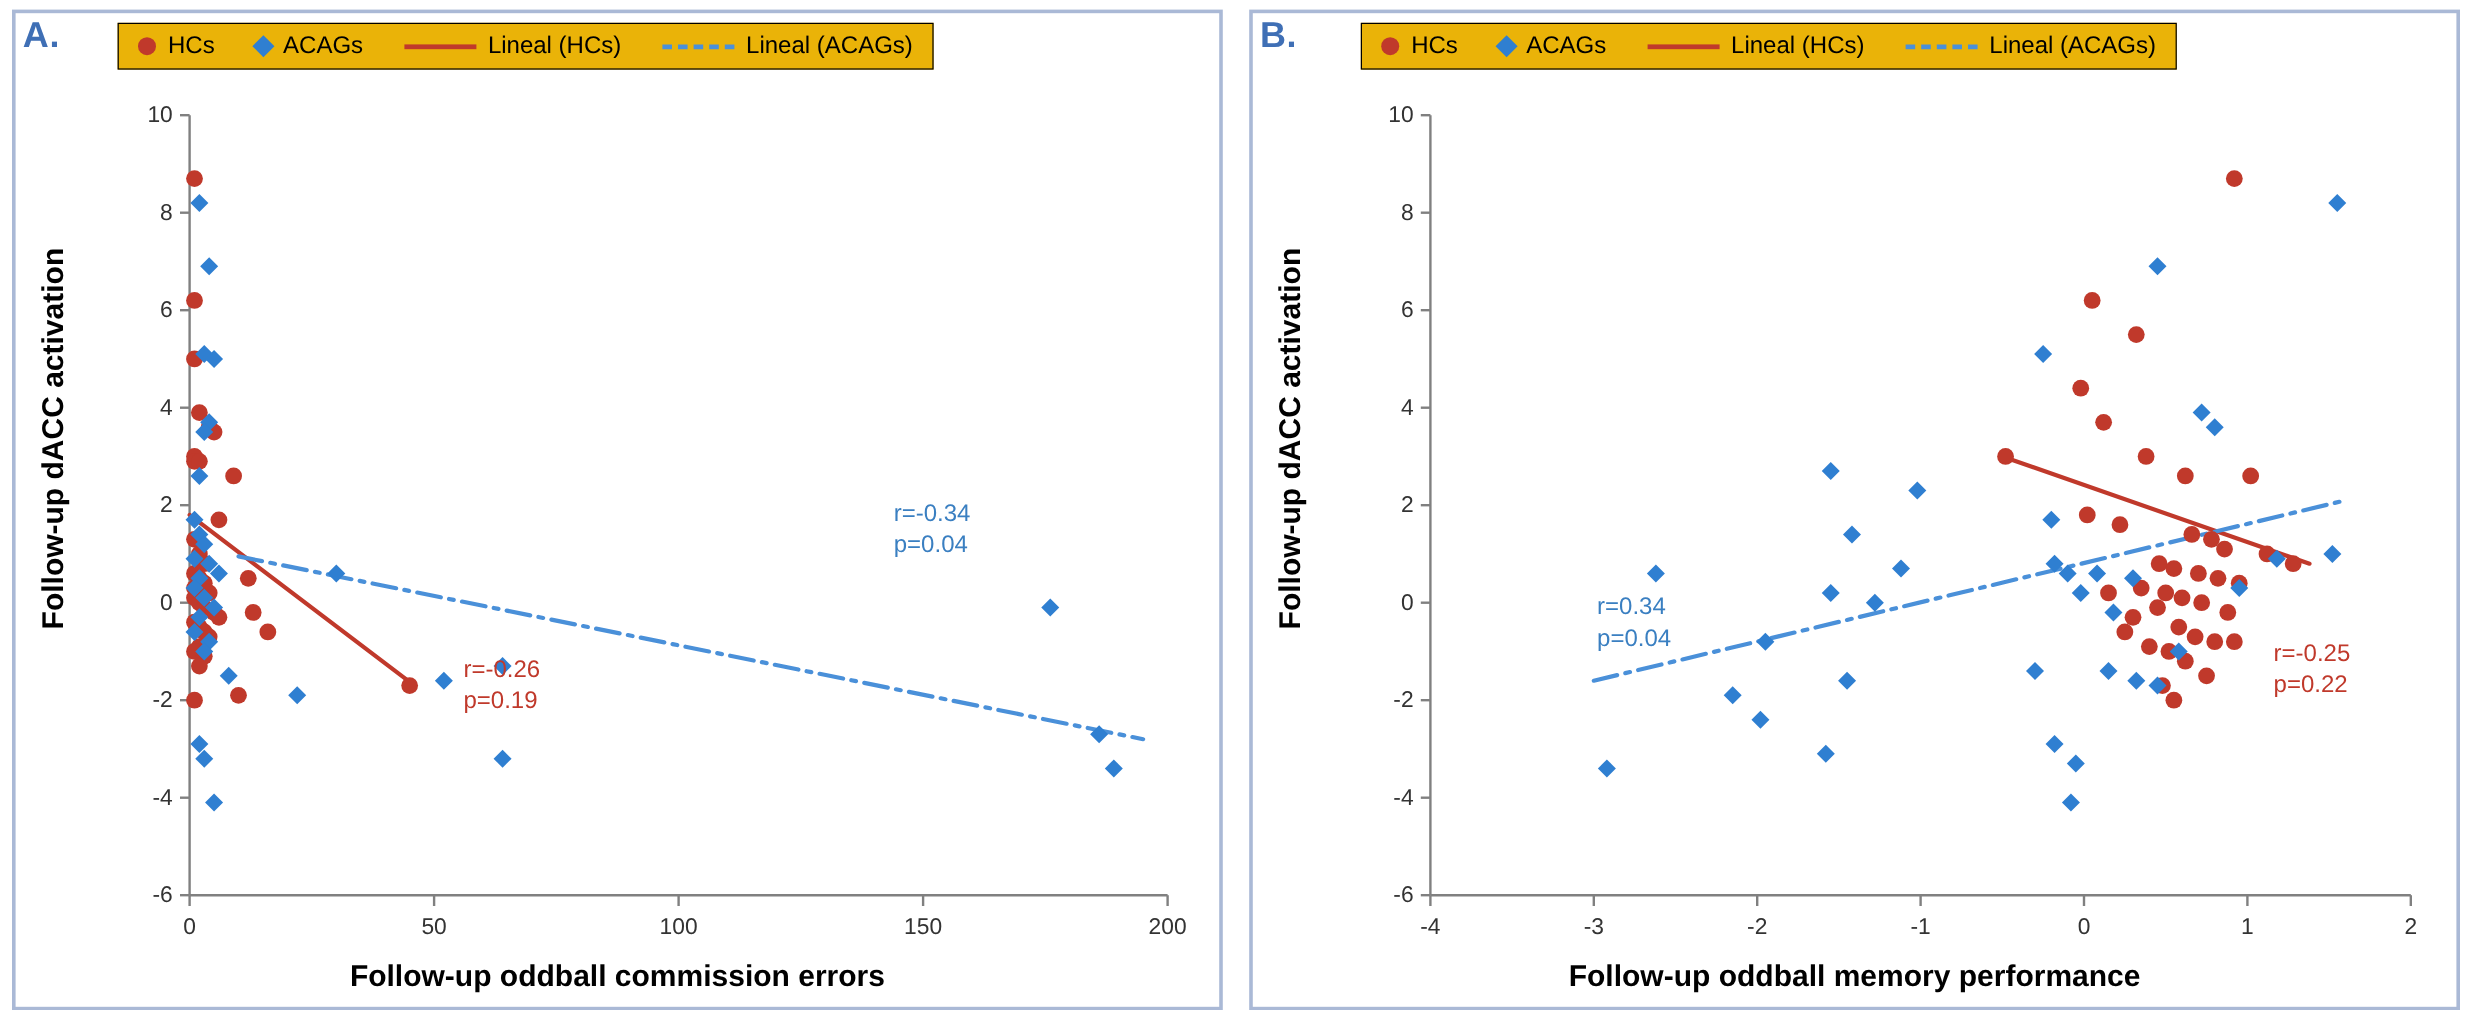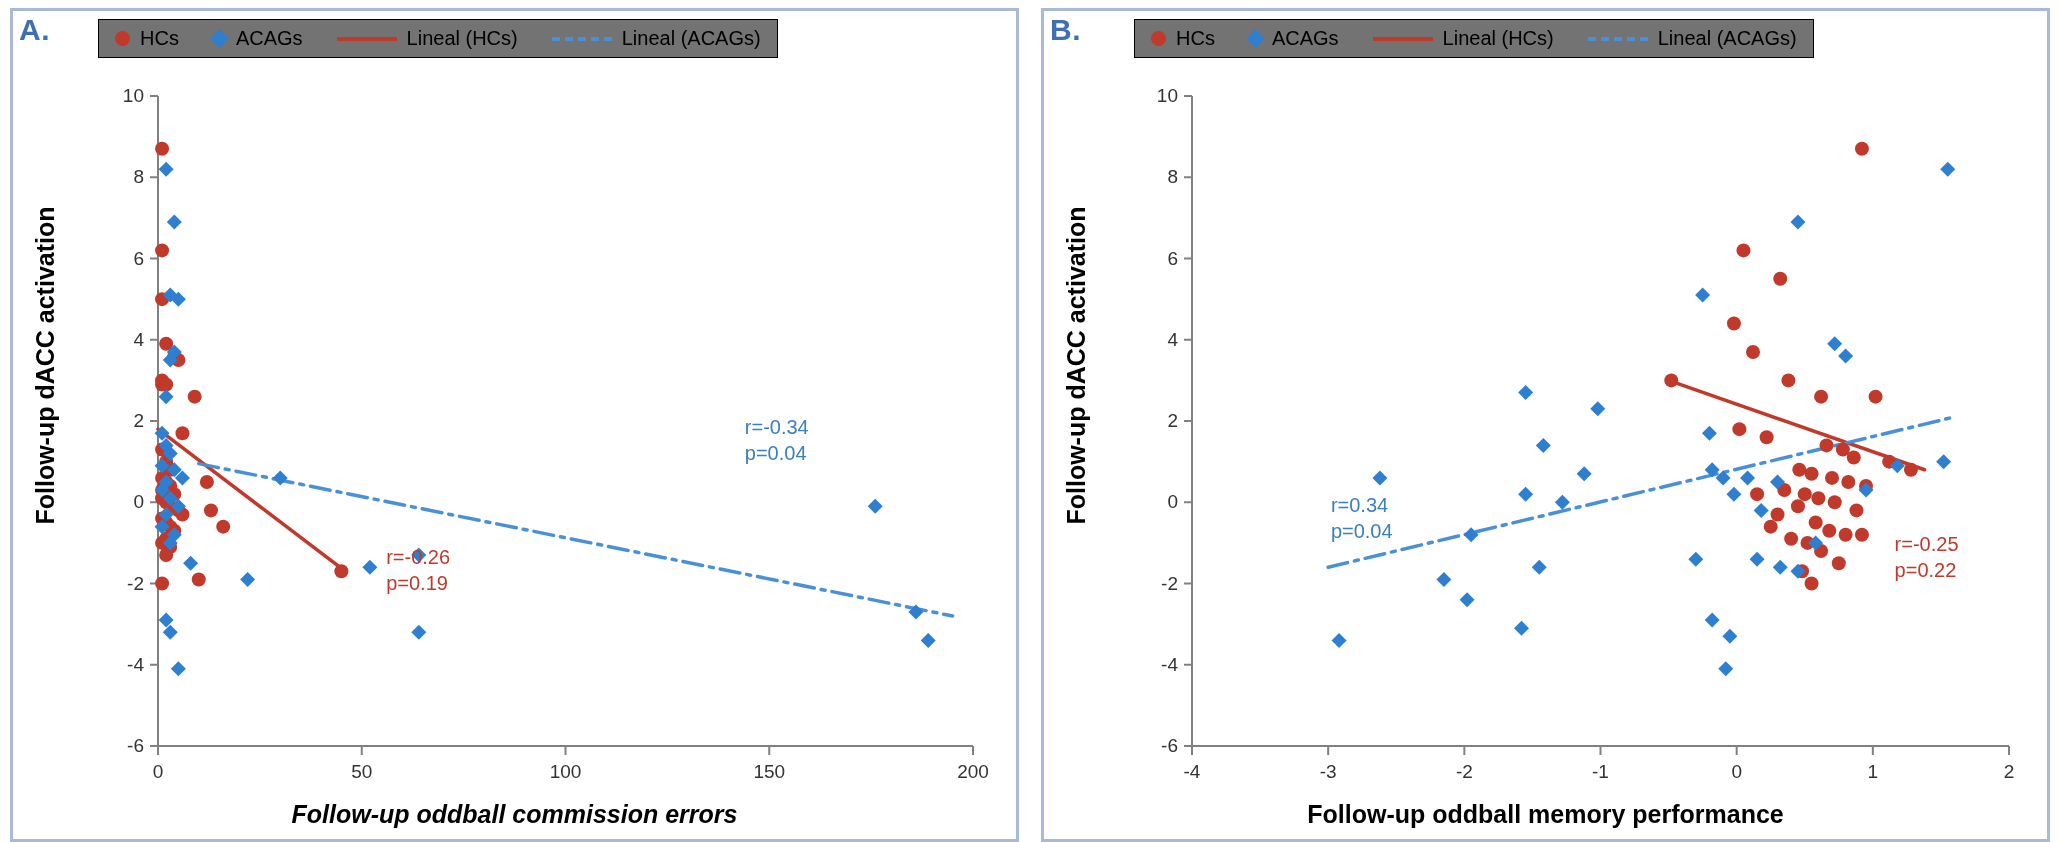--- a/index.html
+++ b/index.html
@@ -32,21 +32,21 @@
     color:#3f6fb5;
     letter-spacing:.5px;
   }
   .plot-area{
     position:absolute;
     inset:0;
   }
   .legend{
     position:absolute;
     border:1px solid #000;
-    background:#737373;
+    background:#eab308;
     display:flex;
     align-items:center;
     gap:34px;
     padding:7px 16px;
     font-size:20px;
     color:#000;
     white-space:nowrap;
   }
   .legend-item{display:flex;align-items:center;gap:10px;}
   .lg-dot{width:15px;height:15px;border-radius:50%;background:#c0392b;display:inline-block;}
@@ -204,21 +204,21 @@
           <polygon points="862.2 487.8125 869.7 495.3125 862.2 502.8125 854.7 495.3125" fill="#2f7fd1"></polygon>
           <polygon points="902.95 593.4375 910.45 600.9375 902.95 608.4375 895.45 600.9375" fill="#2f7fd1"></polygon>
           <polygon points="915.175 621.875 922.675 629.375 915.175 636.875 907.675 629.375" fill="#2f7fd1"></polygon>
           <text x="373.20000000000005" y="553" font-size="20" fill="#c0392b" font-family="&quot;Liberation Sans&quot;, sans-serif">r=-0.26</text>
           <text x="373.20000000000005" y="579" font-size="20" fill="#c0392b" font-family="&quot;Liberation Sans&quot;, sans-serif">p=0.19</text>
           <text x="731.8" y="423" font-size="20" fill="#3a7fc1" font-family="&quot;Liberation Sans&quot;, sans-serif">r=-0.34</text>
           <text x="731.8" y="449" font-size="20" fill="#3a7fc1" font-family="&quot;Liberation Sans&quot;, sans-serif">p=0.04</text>
         </svg>
     </div>
 
-    <div class="axis-title-x" style="left:0;right:0;bottom:10px;font-style:italic;">Follow-up oddball commission errors</div>
+    <div class="axis-title-x" style="left:0;right:0;bottom:10px;">Follow-up oddball commission errors</div>
     <div class="axis-title-y" style="left:-128px;top:340px;width:320px;text-align:center;transform:rotate(-90deg);">Follow-up dACC activation</div>
   </div>
 
   <div class="panel">
     <div class="panel-letter">B.</div>
 
     <div class="legend" id="legend-b" style="left:90px;top:8px;">
       <div class="legend-item">
         <span class="lg-dot"></span>
         <span>HCs</span>

